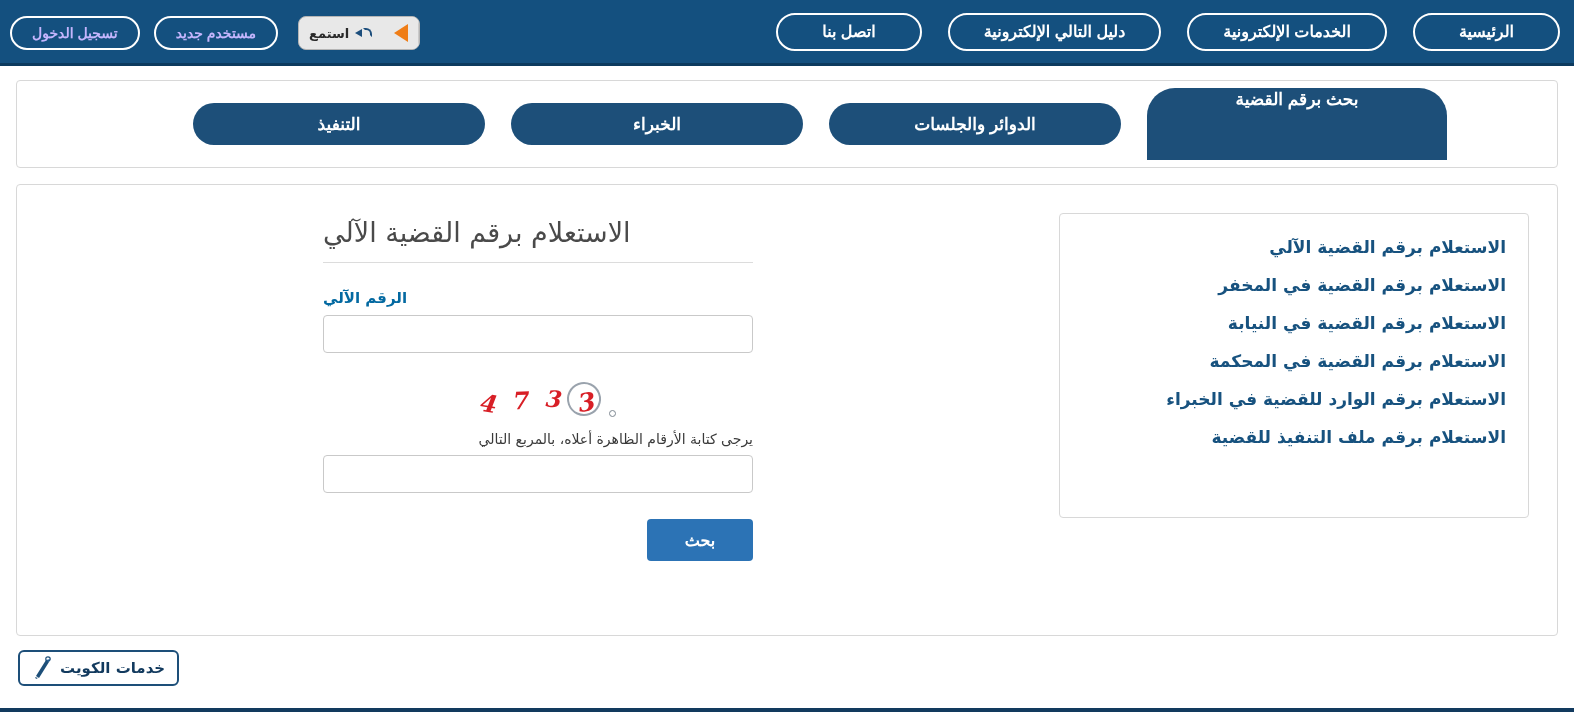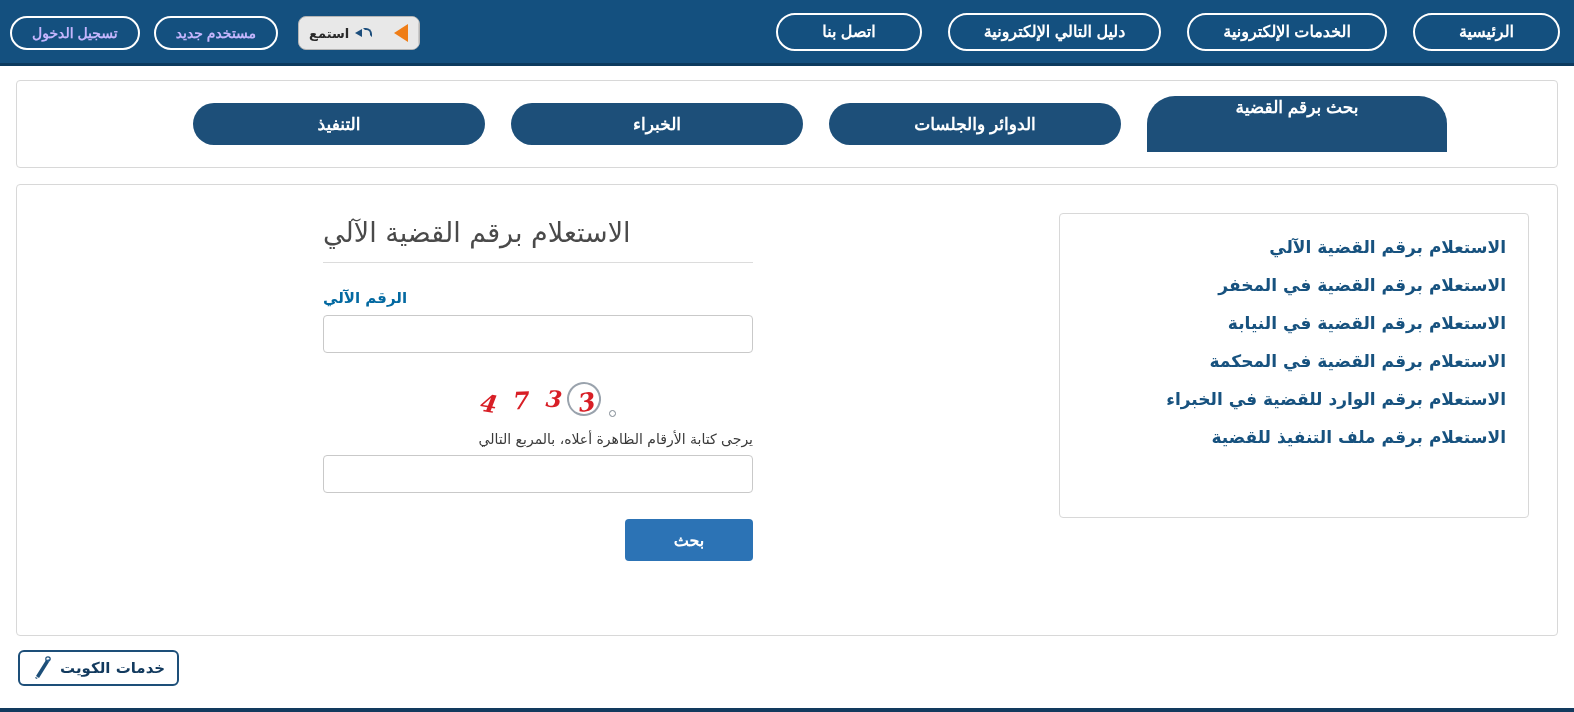--- a/index.html
+++ b/index.html
@@ -158,21 +158,21 @@
     height: 42px;
     min-width: 292px;
     display: flex;
     align-items: center;
     justify-content: center;
     cursor: pointer;
     white-space: nowrap;
   }
   .tab-btn.active {
     border-radius: 28px 28px 0 0;
-    height: 56px;
+    height: 72px;
     align-items: flex-start;
     min-width: 300px;
   }
 
   
   .content-card {
     margin: 16px 16px 0 16px;
     border: 1px solid #d8d8d8;
     border-radius: 4px;
     background: #ffffff;
@@ -293,21 +293,21 @@
     justify-content: flex-start;
     margin-top: 26px;
   }
   .search-btn {
     background: #2c73b5;
     color: #ffffff;
     border: none;
     border-radius: 4px;
     font-size: 16px;
     font-weight: bold;
-    width: 128px;
+    width: 106px;
     height: 42px;
     cursor: pointer;
   }
 
   
   .footer-badge {
     position: absolute;
     left: 18px;
     bottom: 26px;
     display: flex;

